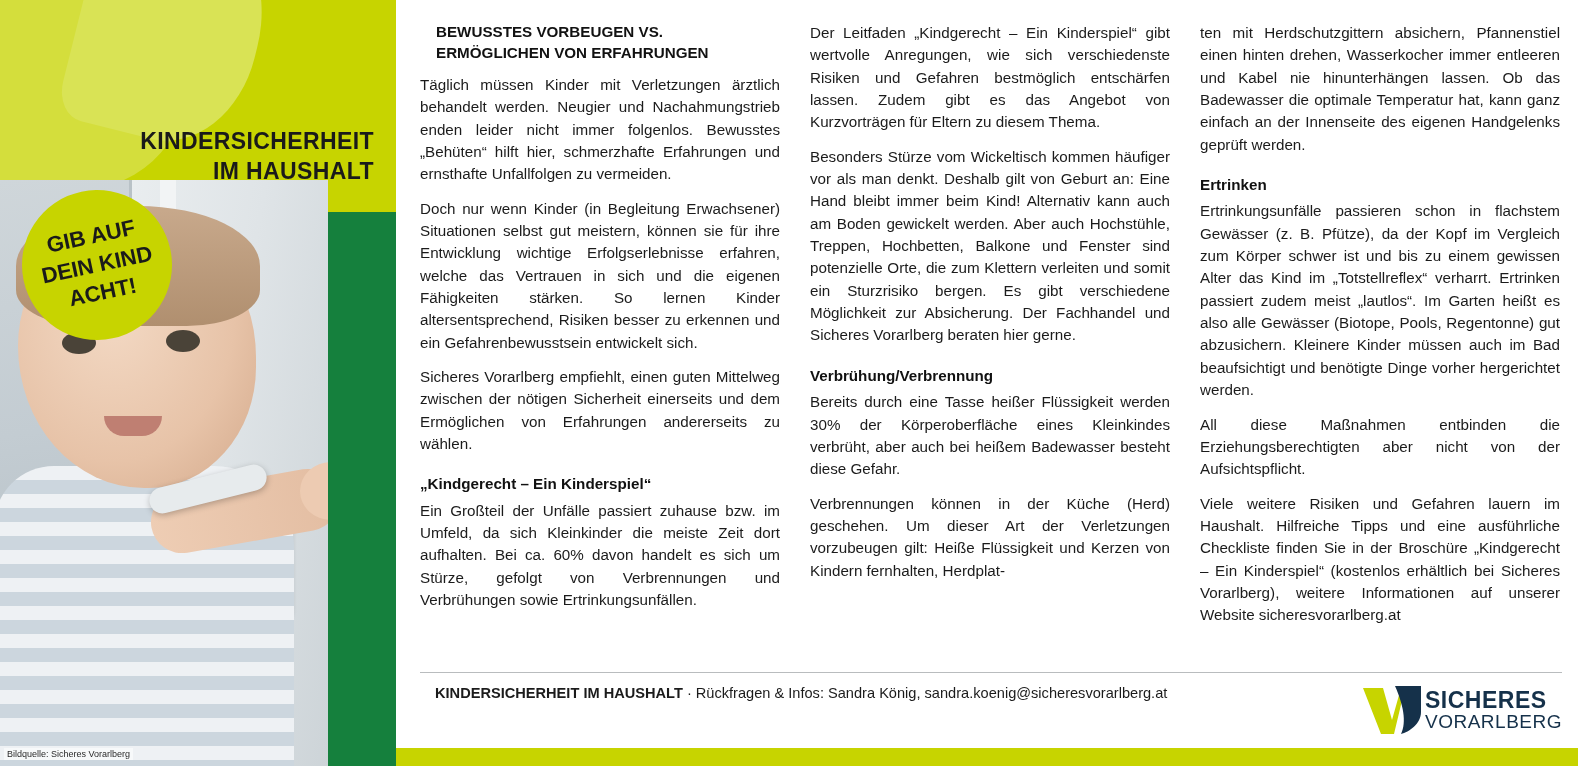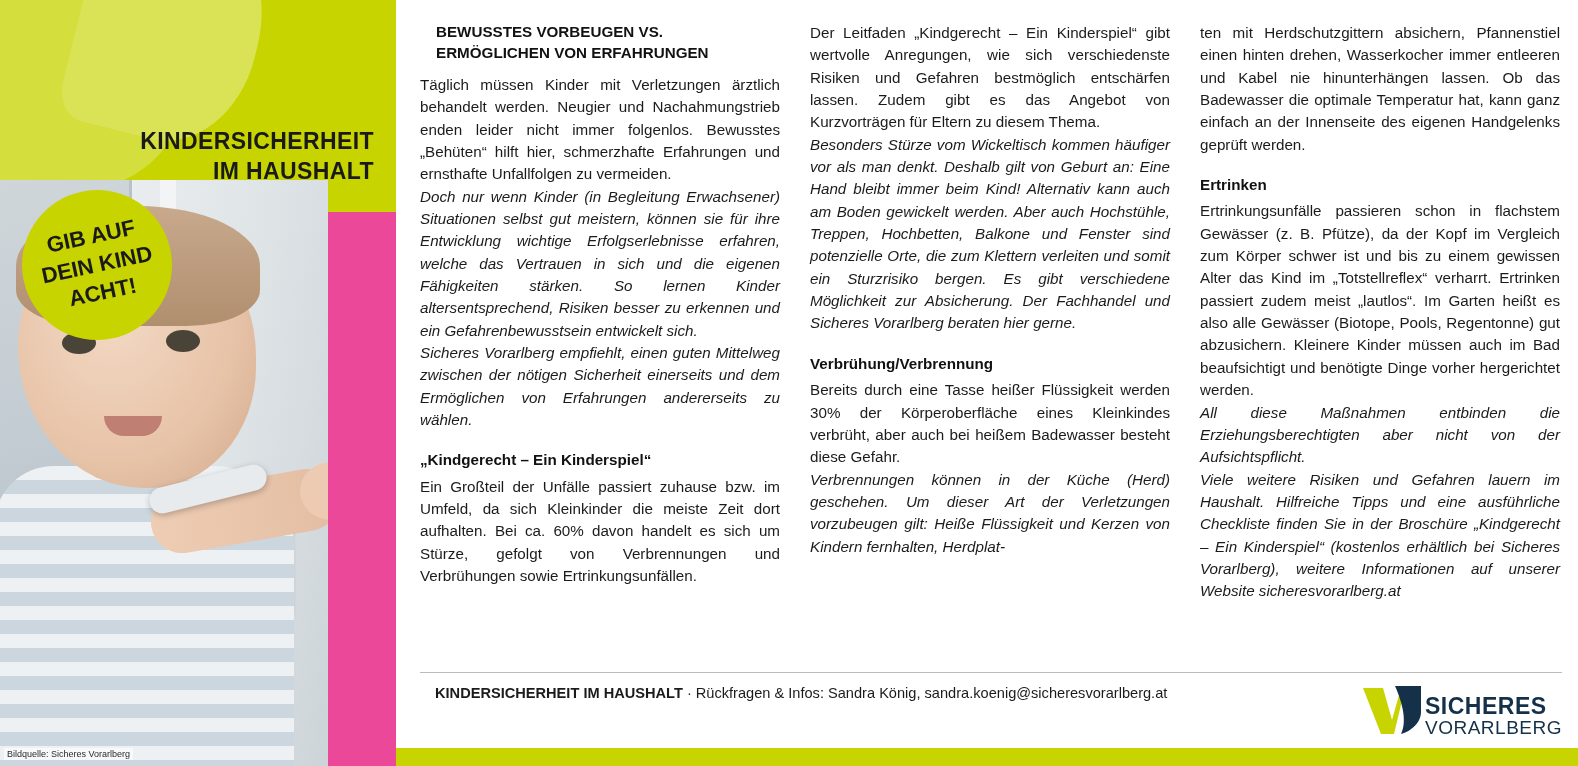--- a/index.html
+++ b/index.html
@@ -22,21 +22,21 @@
   }
 
   
   .left-panel {
     position: absolute;
     left: 0;
     top: 0;
     width: 396px;
     height: 766px;
     overflow: hidden;
-    background: #ec4899;
+    background: #15803d;
   }
   .green-block {
     position: absolute;
     left: 0;
     top: 0;
     width: 396px;
     height: 212px;
     background: #c7d400;
     overflow: hidden;
   }
@@ -244,21 +244,21 @@
   .col h3 {
     margin: 18px 0 4px 0;
     font-size: 15.2px;
     font-weight: bold;
     text-align: left;
     color: #111;
   }
   .col p {
     margin: 0 0 0 0;
   }
-  .col p + p { margin-top: 0; font-style: italic; }
+  .col p + p { margin-top: 12px; }
 
   
   .footer-rule {
     position: absolute;
     left: 420px;
     top: 672px;
     width: 1142px;
     height: 1px;
     background: #b9bcbe;
   }
@@ -272,21 +272,21 @@
     line-height: 1.62;
     color: #1b1b1b;
   }
   .footer b { font-weight: bold; margin-left: 15px; }
   .footer .line2 { }
   .logo {
     position: absolute;
     right: 0;
     top: 0;
     display: flex;
-    align-items: flex-end;
+    align-items: center;
   }
   .logo-mark {
     width: 64px;
     height: 56px;
     position: relative;
   }
   .logo-text {
     line-height: 1.06;
     color: #15314a;
   }

